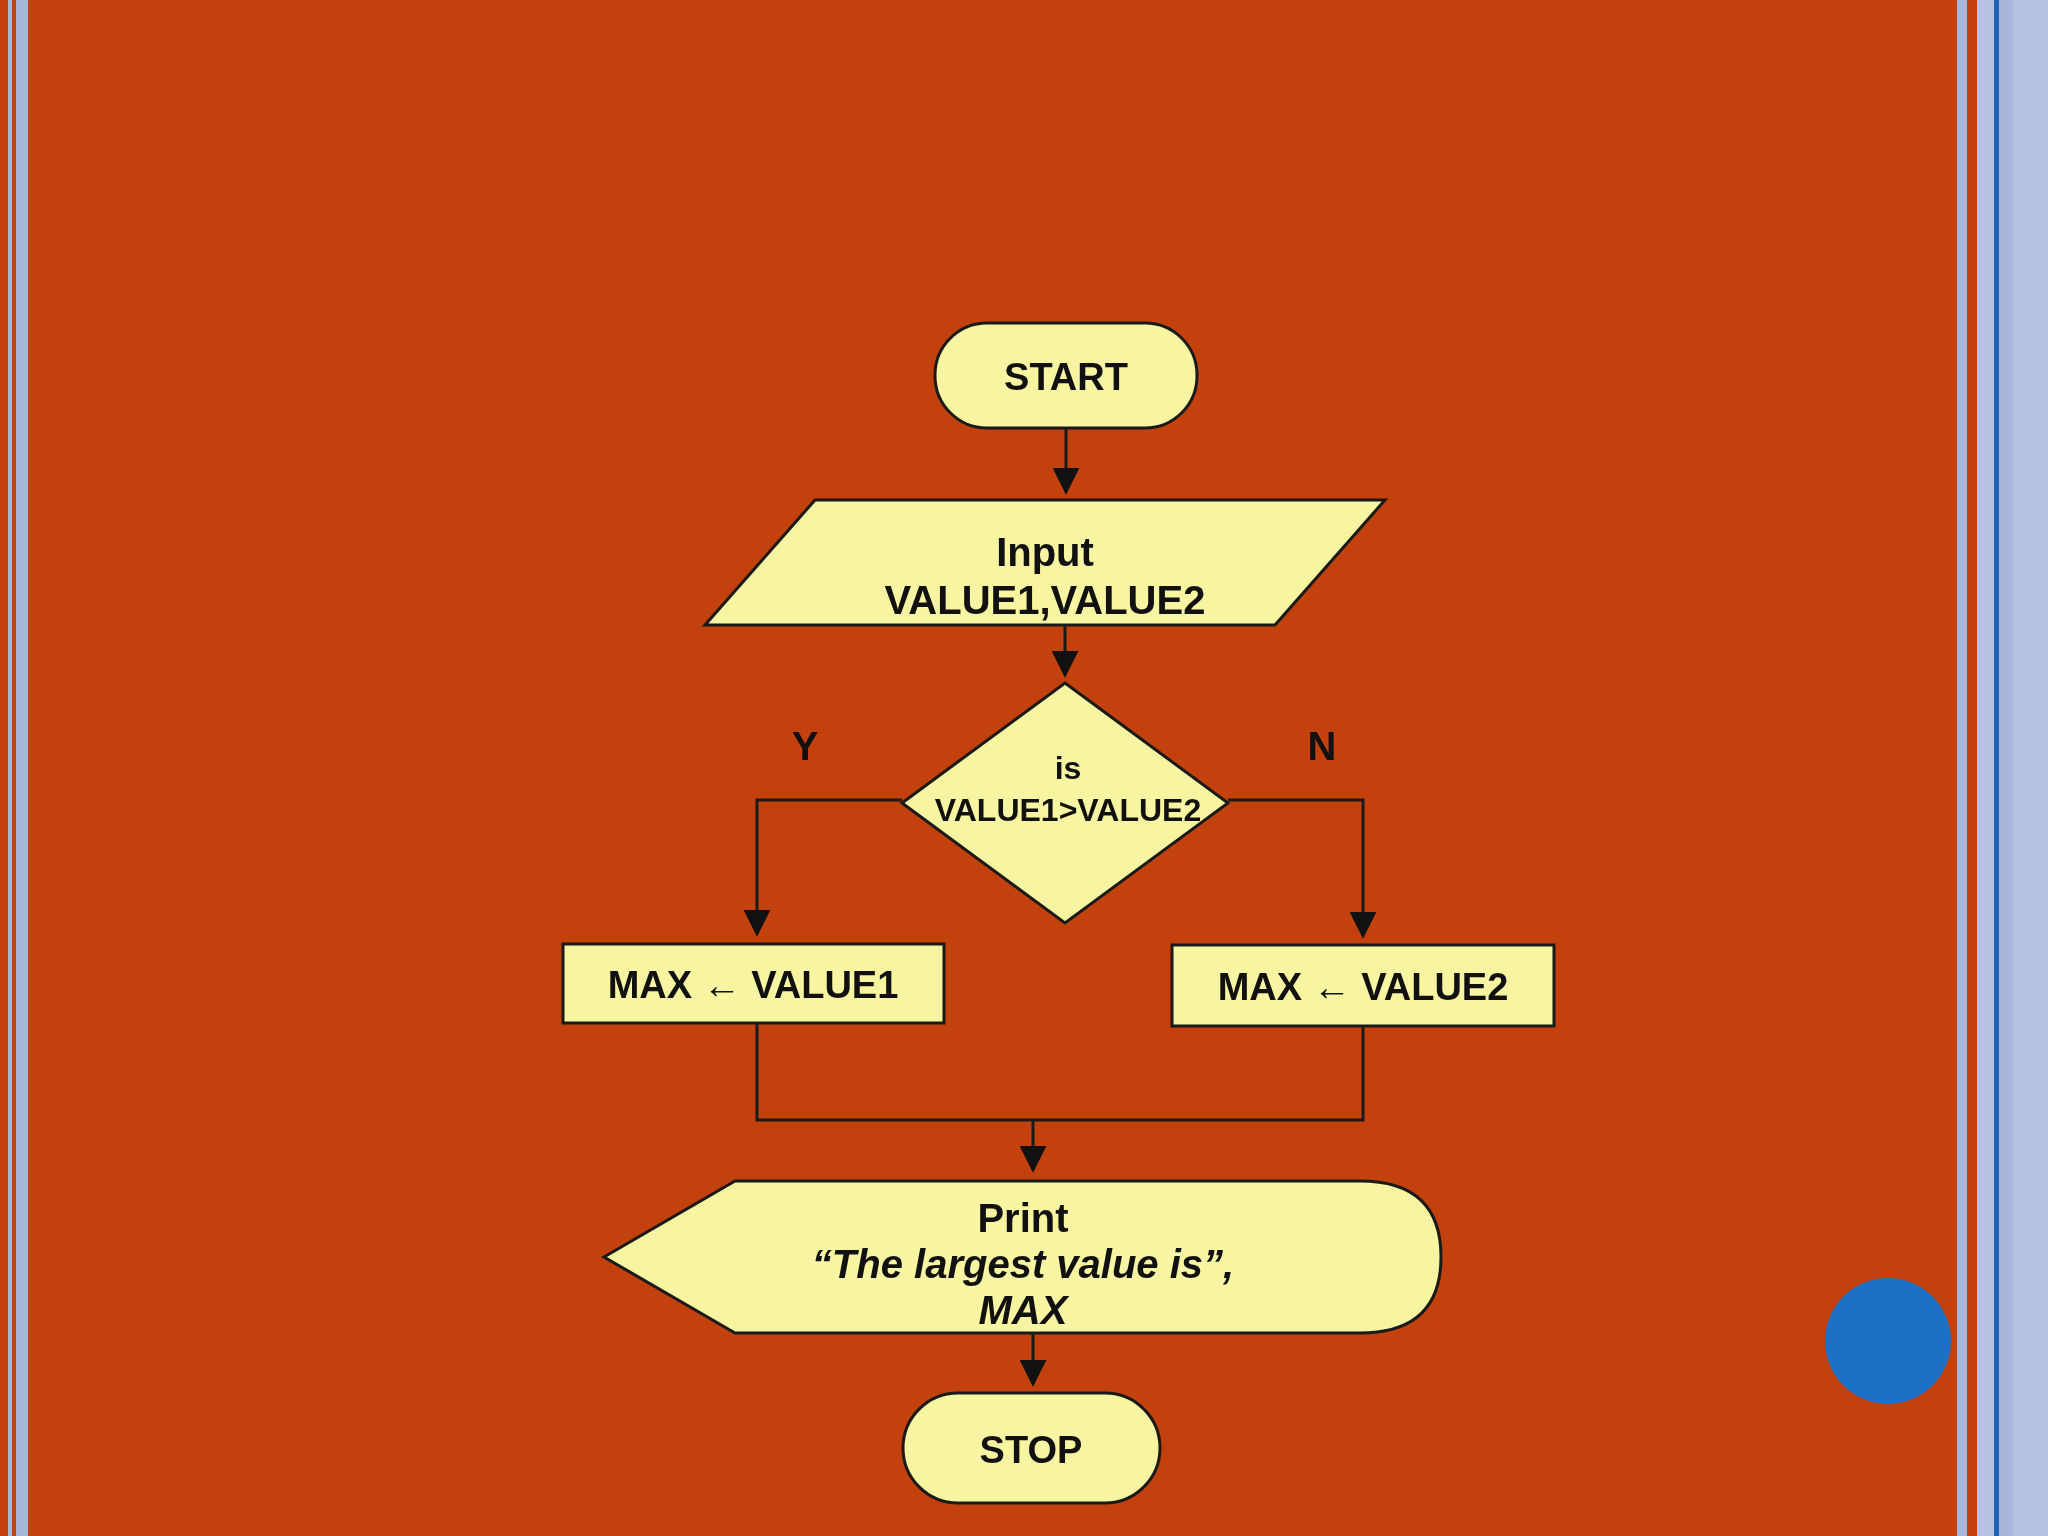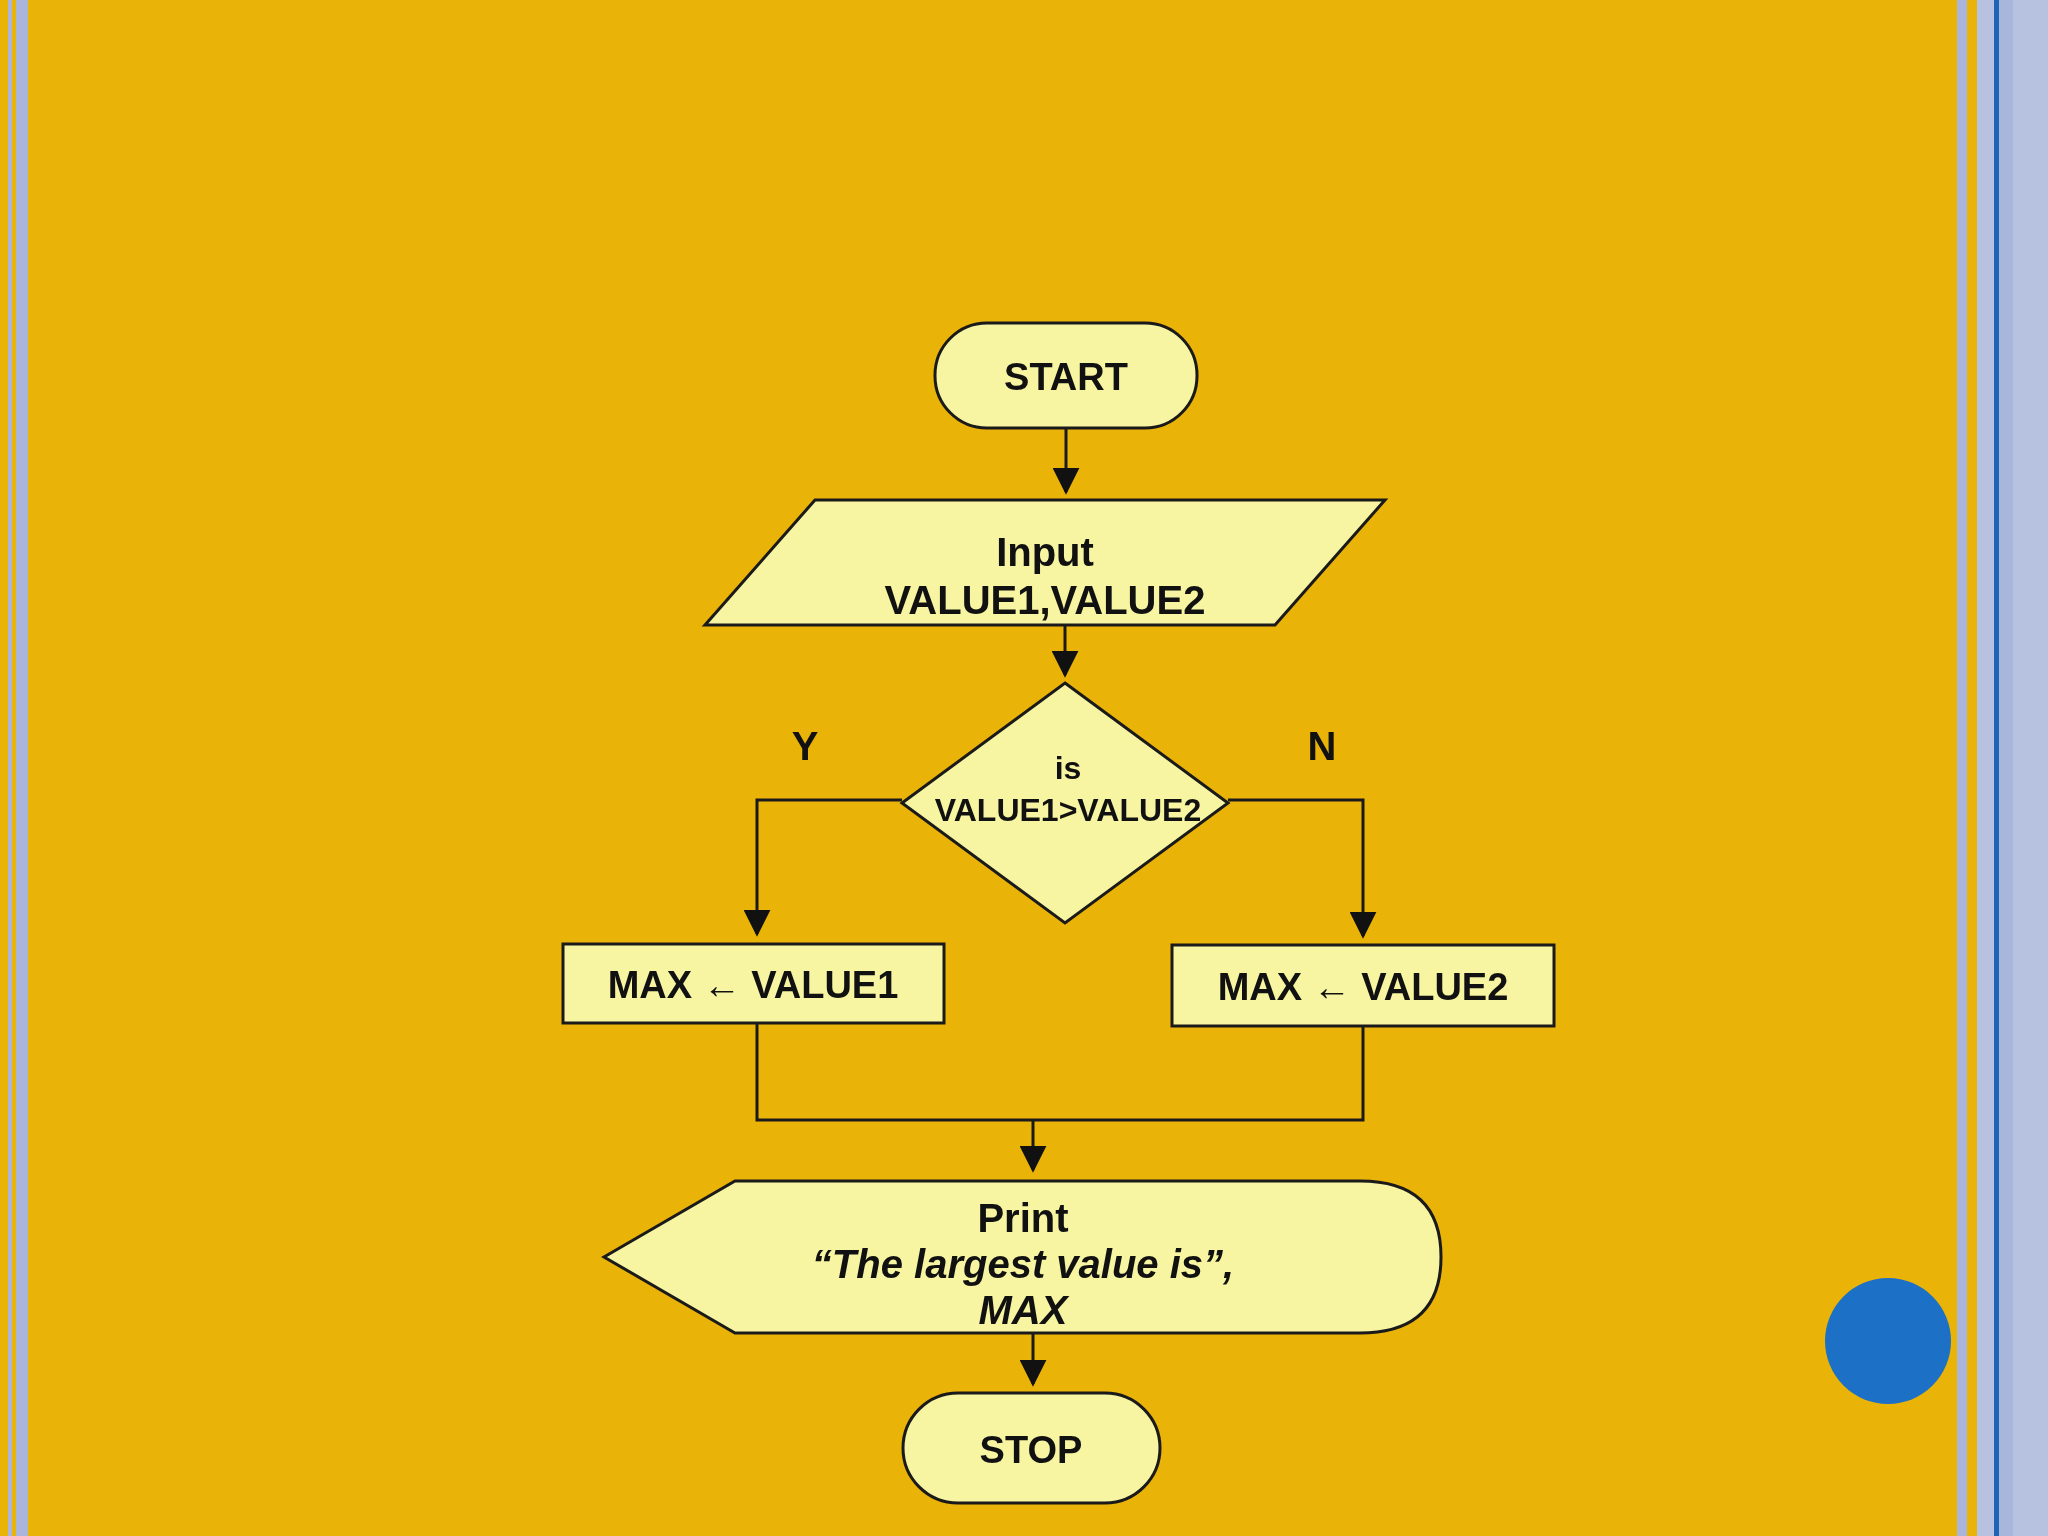--- a/index.html
+++ b/index.html
@@ -4,21 +4,21 @@
 <style>
   html, body {
     margin: 0;
     padding: 0;
     background: #ffffff;
   }
   #slide {
     position: relative;
     width: 2048px;
     height: 1536px;
-    background: #eab308;
+    background: #c2410c;
     overflow: hidden;
   }
   svg { position: absolute; inset: 0; display: block; }
   text {
     font-family: "Liberation Sans", "DejaVu Sans", sans-serif;
     font-weight: bold;
     fill: #111111;
   }
   .t38 { font-size: 38px; }
   .t40 { font-size: 40px; }

